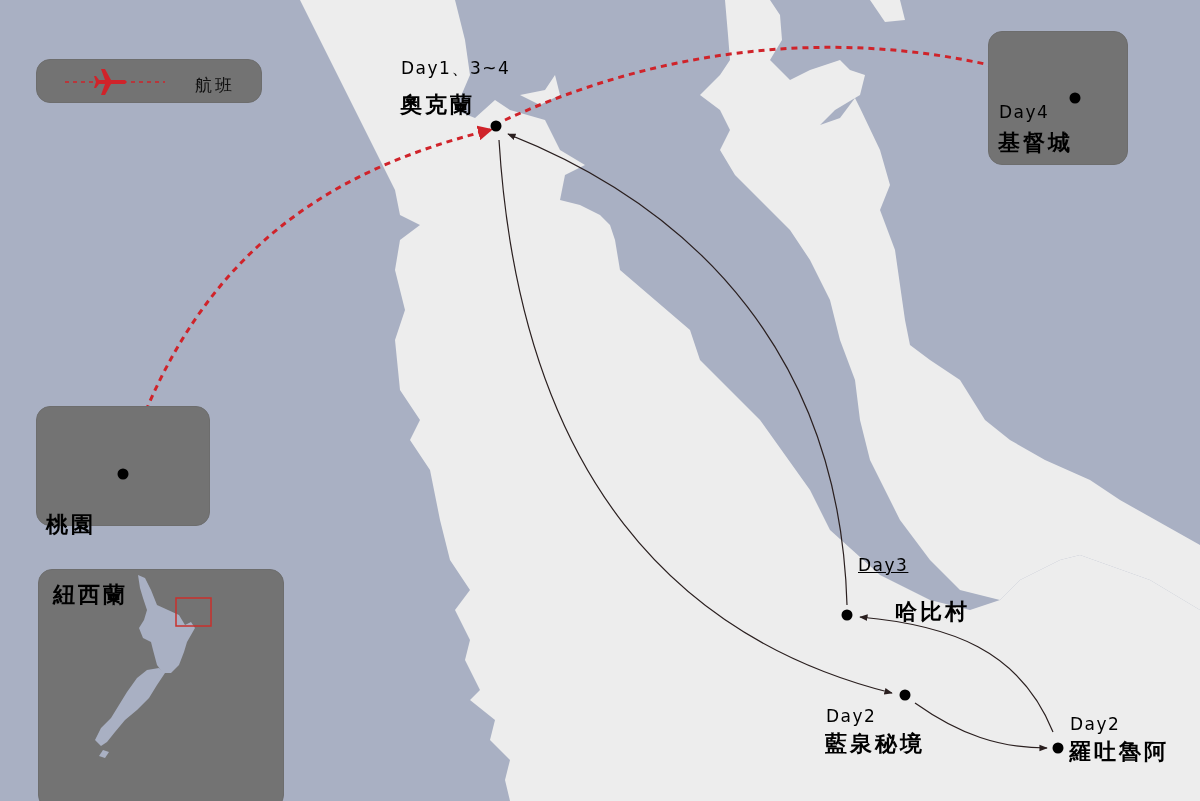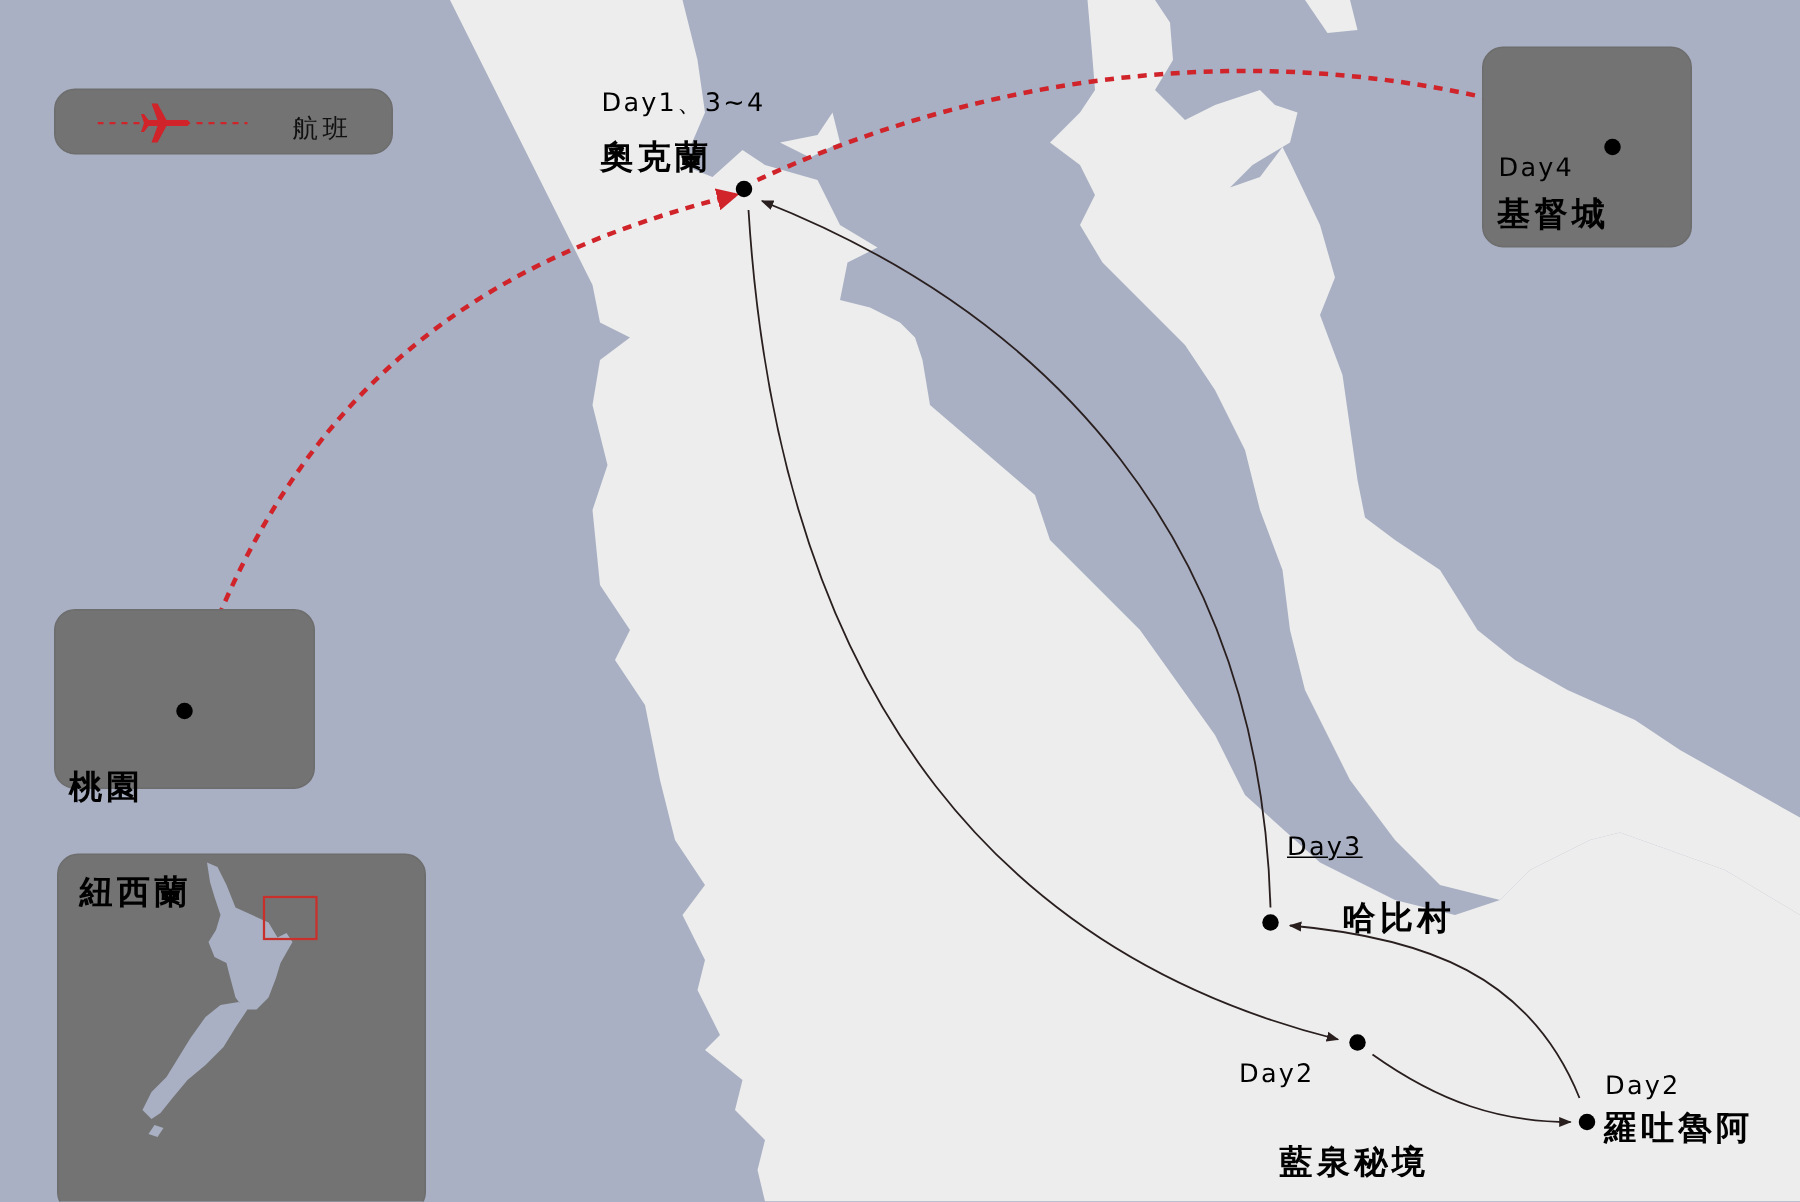--- a/index.html
+++ b/index.html
@@ -73,21 +73,21 @@
   </svg>
 </div>
 
 <span class="lbl day" style="left:401px;top:57px;">Day1、3~4</span>
 <span class="lbl name" style="left:400px;top:78px;margin-top:12px;">奧克蘭</span>
 
 <span class="lbl day" style="left:858px;top:555px;text-decoration:underline;">Day3</span>
 <span class="lbl name" style="left:857px;top:597px;margin-left:38px;">哈比村</span>
 
 <span class="lbl day" style="left:826px;top:706px;">Day2</span>
-<span class="lbl name" style="left:825px;top:760px;margin-left:28px;">藍泉秘境</span>
+<span class="lbl name" style="left:825px;top:729px;">藍泉秘境</span>
 
 <span class="lbl day" style="left:1070px;top:714px;">Day2</span>
 <span class="lbl name" style="left:1069px;top:737px;">羅吐魯阿</span>
 
 <svg style="position:absolute;left:0;top:0;pointer-events:none;" width="1200" height="801" viewBox="0 0 1200 801">
   <circle cx="123" cy="474" r="5.5" fill="#000"></circle>
   <circle cx="496" cy="126" r="5.5" fill="#000"></circle>
   <circle cx="1075" cy="98" r="5.5" fill="#000"></circle>
   <circle cx="847" cy="615" r="5.5" fill="#000"></circle>
   <circle cx="905" cy="695" r="5.5" fill="#000"></circle>

